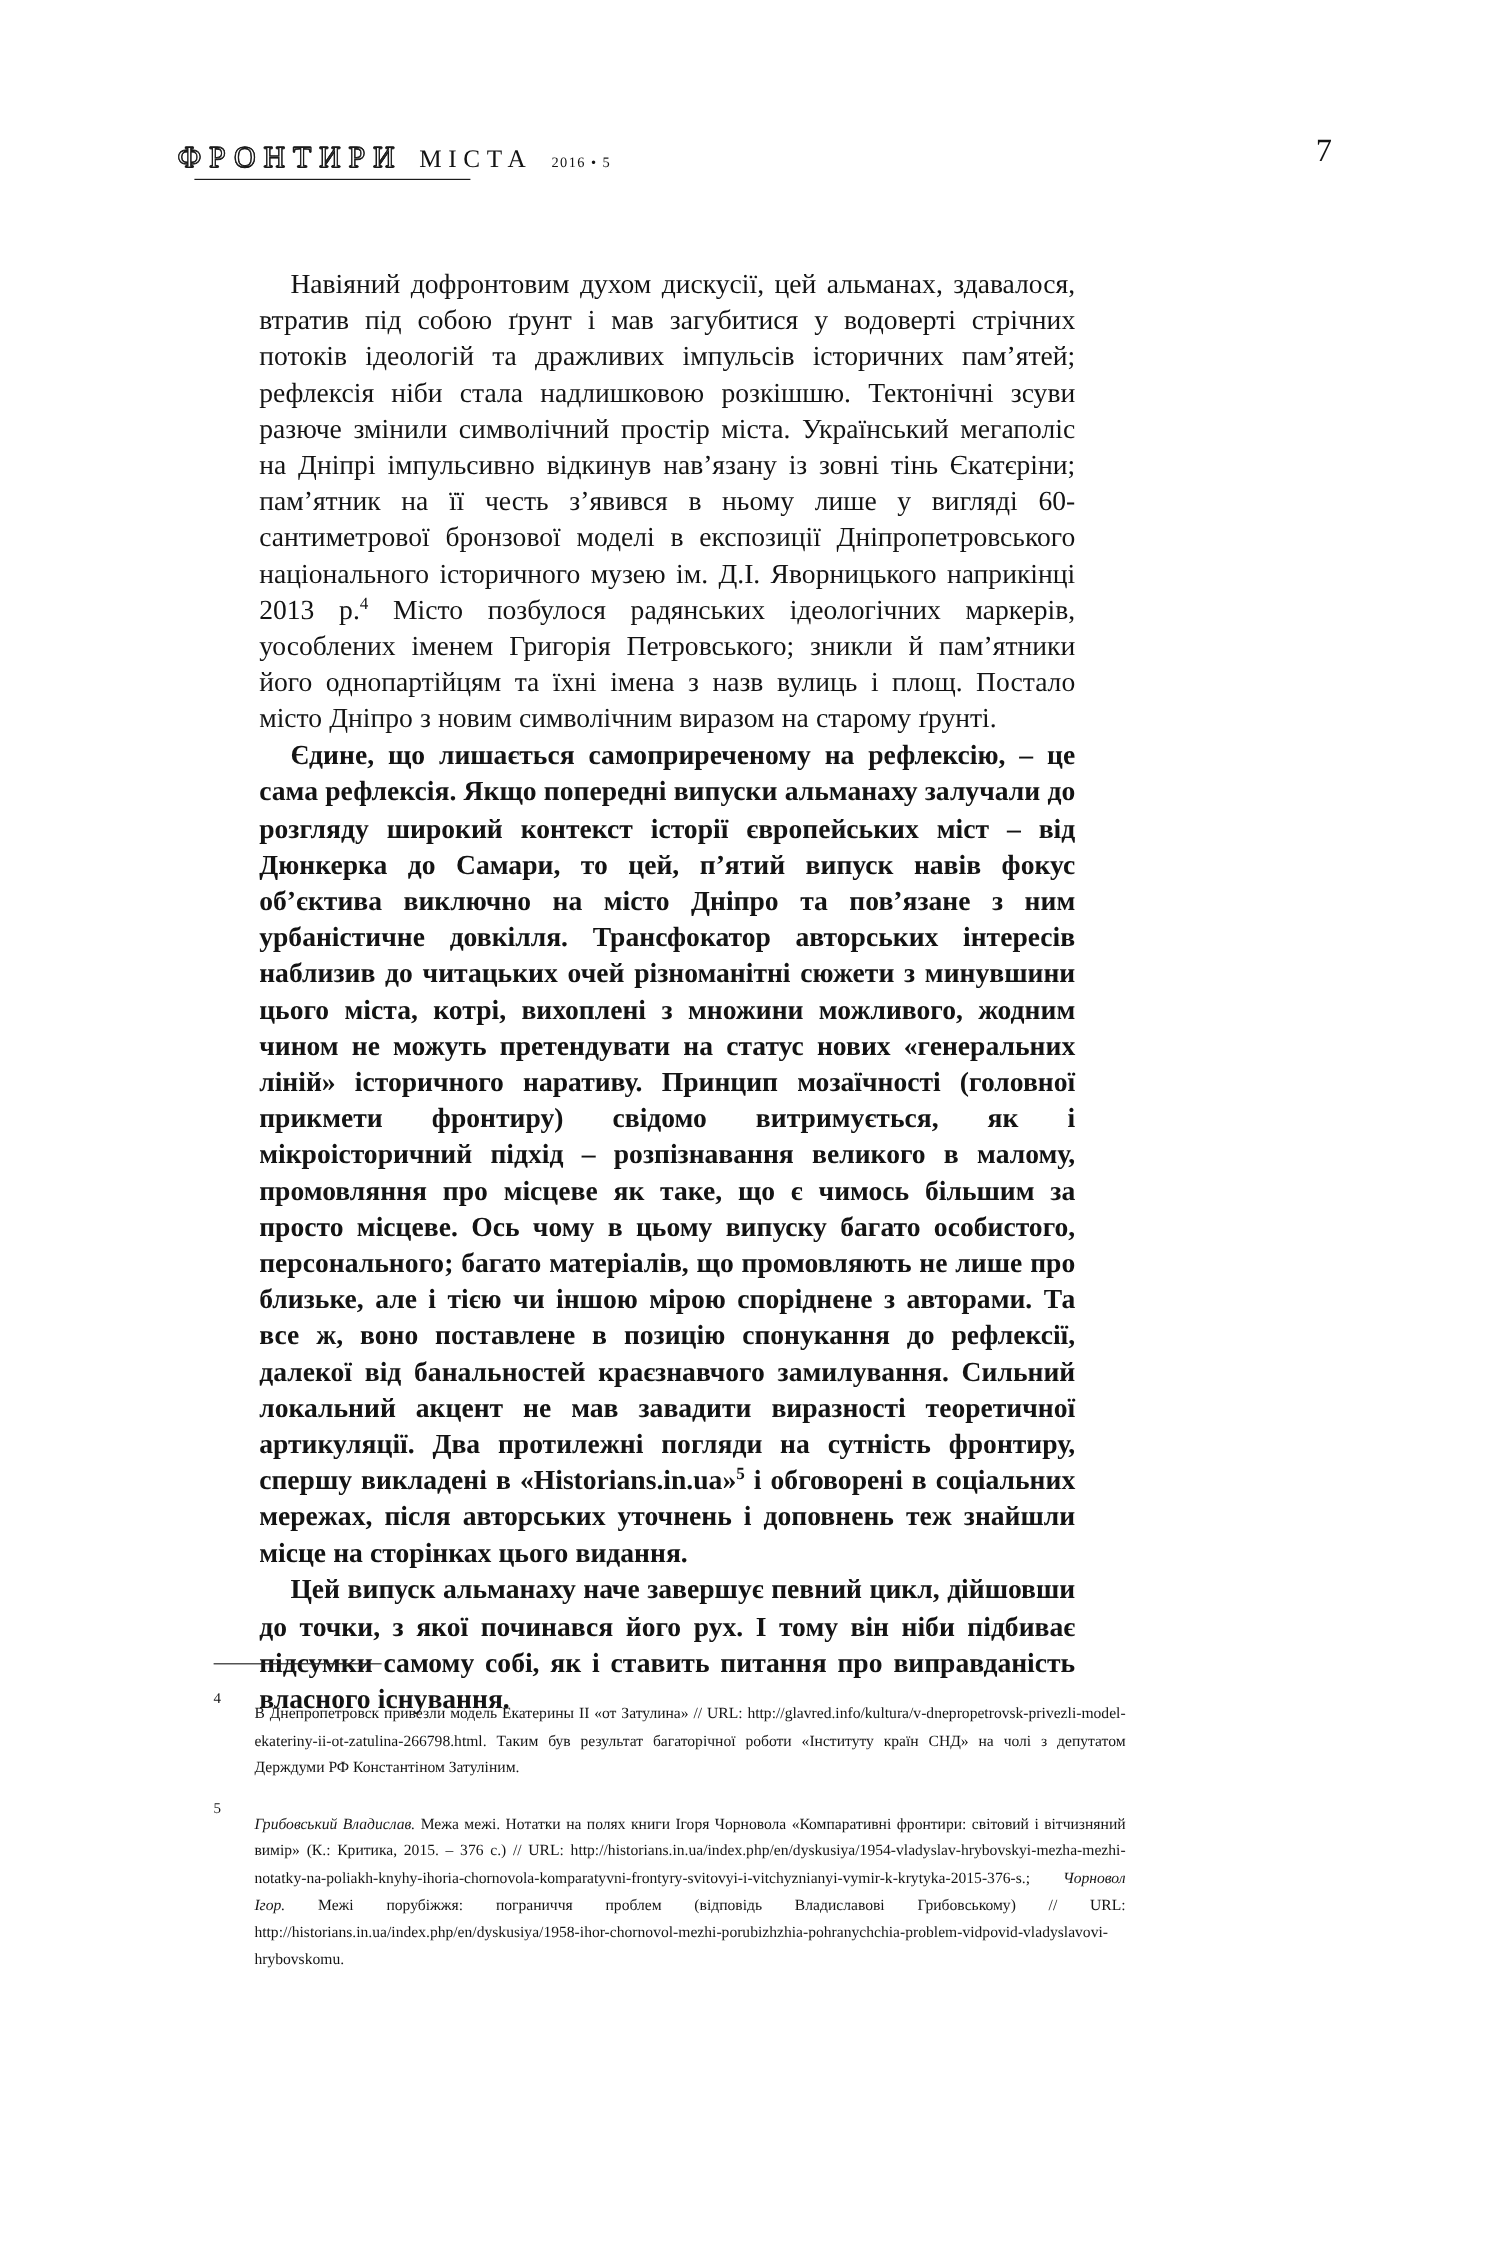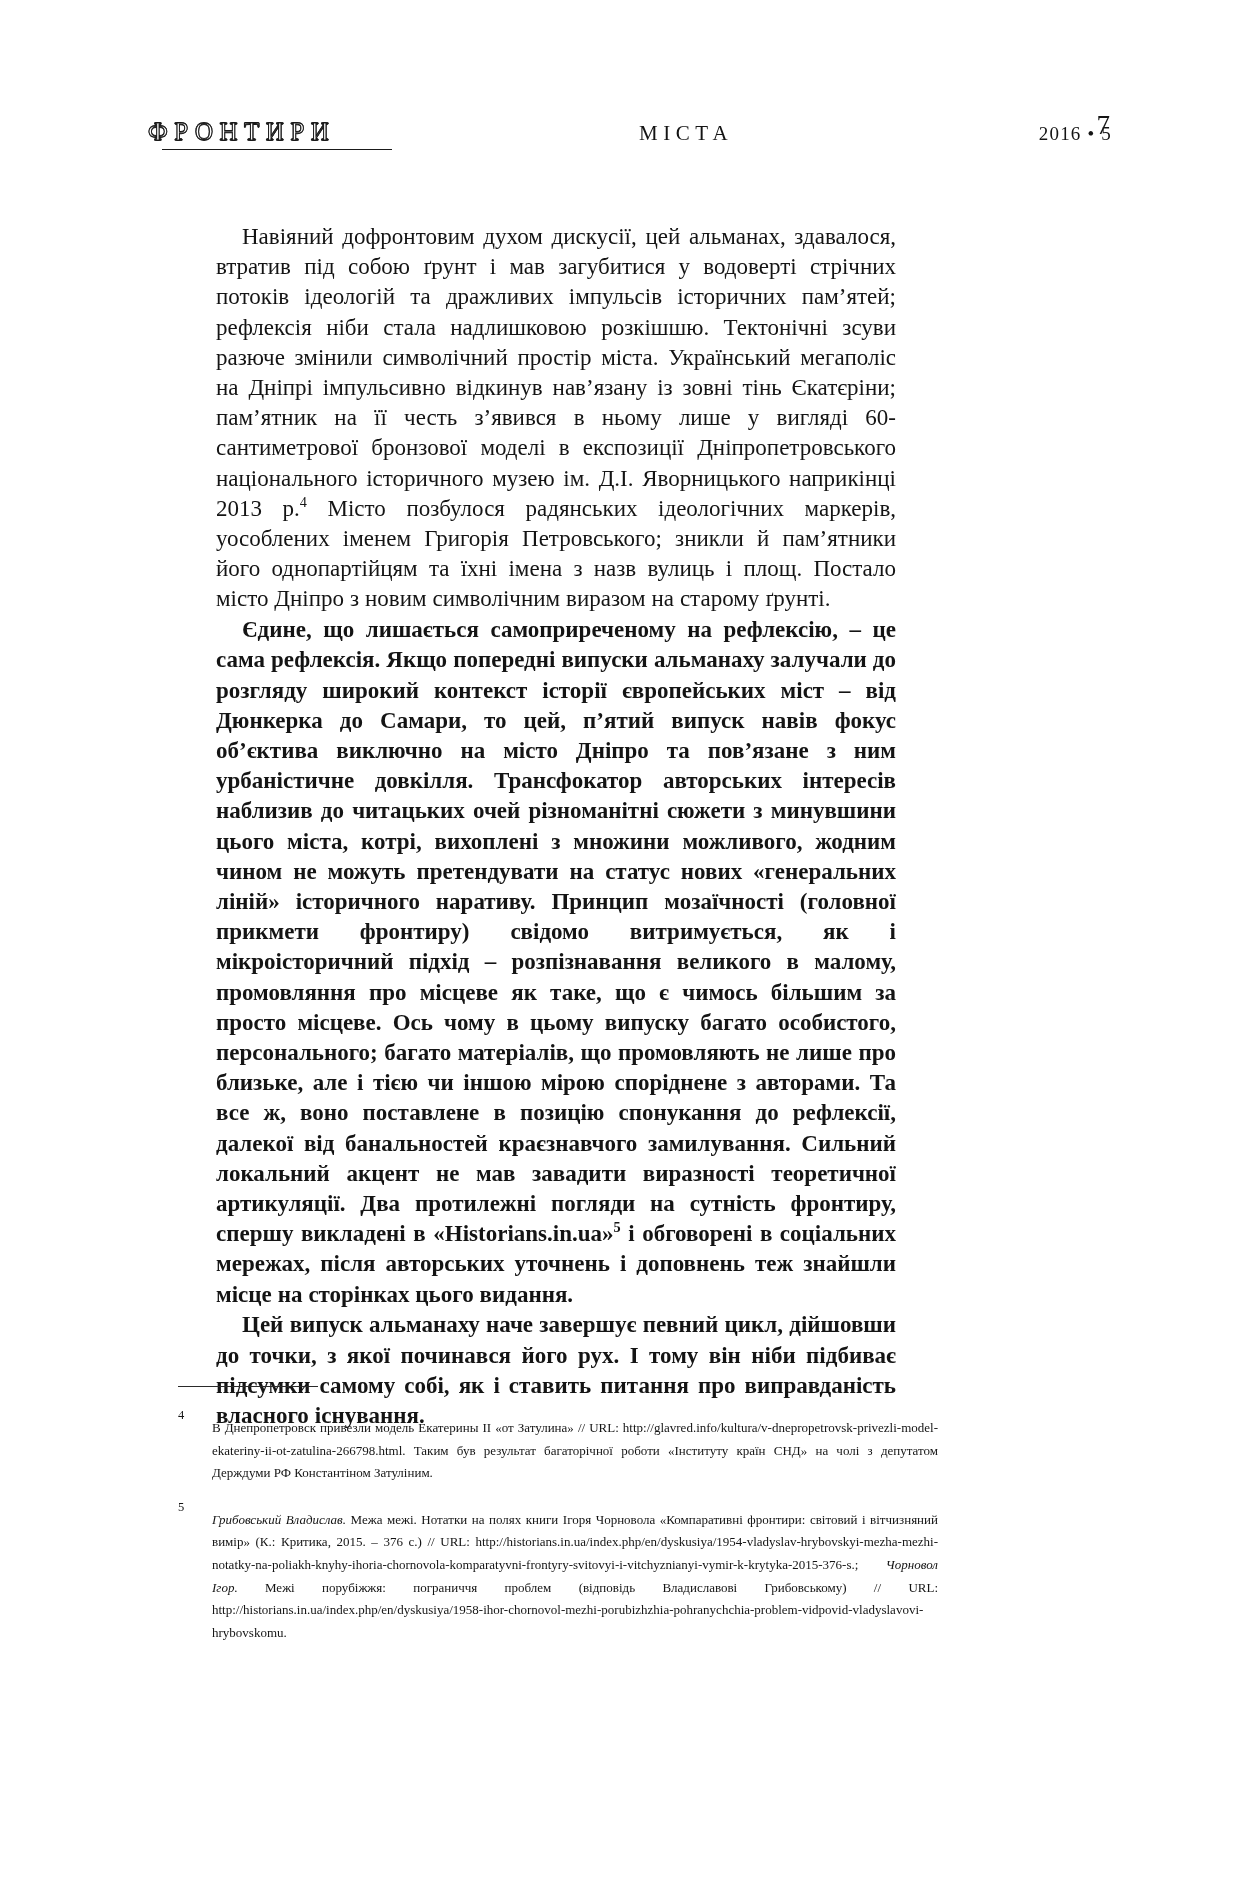--- a/index.html
+++ b/index.html
@@ -22,21 +22,20 @@
 
   
   .running-head {
     position: absolute;
     left: 148px;
     top: 118px;
     width: 964px;
     height: 34px;
     display: flex;
     align-items: baseline;
-    justify-content: space-between;
   }
   .rh-left {
     display: flex;
     align-items: baseline;
     white-space: nowrap;
   }
   .rh-outline {
     font-size: 25px;
     letter-spacing: 6.5px;
     color: #ffffff;
@@ -56,21 +55,21 @@
     height: 1px;
     background: #1a1a1a;
   }
   .rh-city {
     font-size: 21px;
     letter-spacing: 5.5px;
     margin-left: 12px;
     white-space: nowrap;
   }
   .rh-issue {
-    font-size: 19px;
+    font-size: 12px;
     letter-spacing: 1.2px;
     margin-left: 16px;
     white-space: nowrap;
   }
   .page-number {
     position: absolute;
     right: 150px;
     top: 112px;
     font-size: 27px;
     line-height: 1;

